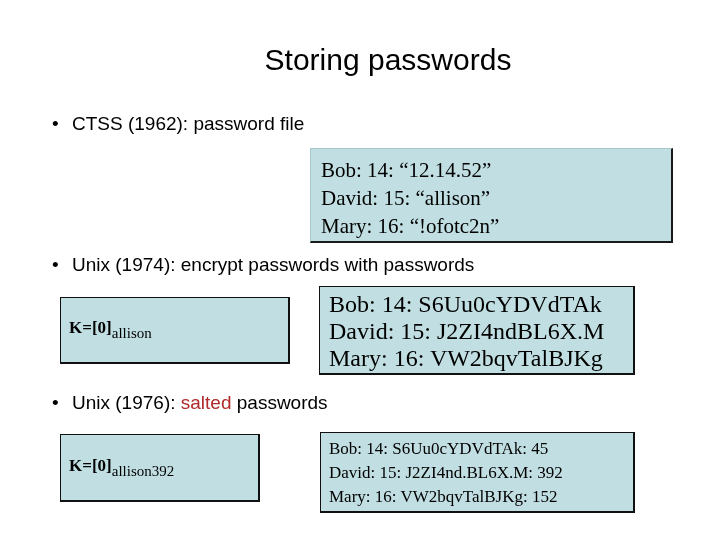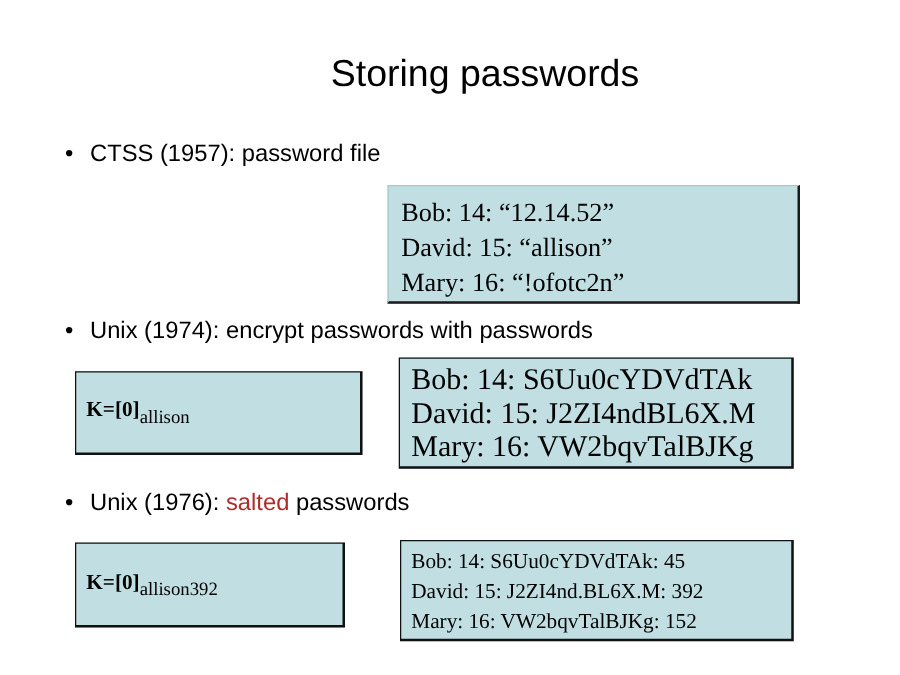--- a/index.html
+++ b/index.html
@@ -66,21 +66,21 @@
     font-family: "Liberation Serif", serif;
     color: #000000;
   }
   .databox .line {
     white-space: nowrap;
   }
 
   #box-ctss {
     left: 310px;
     top: 148px;
-    width: 330px;
+    width: 363px;
     height: 95px;
     border-top: 1px solid #a9c8cb;
     border-left: 1px solid #a9c8cb;
     border-right: 2px solid #1a1a1a;
     border-bottom: 2px solid #1a1a1a;
     padding: 7px 0 0 10px;
     font-size: 21px;
     line-height: 28px;
   }
 
@@ -112,21 +112,21 @@
     border-right-width: 2px;
     border-bottom-width: 2px;
     padding: 4px 0 0 9px;
     font-size: 24px;
     line-height: 27px;
   }
 
   #box-key-2 {
     left: 60px;
     top: 434px;
-    width: 216px;
+    width: 200px;
     height: 68px;
     border: 1px solid #111111;
     border-right-width: 2px;
     border-bottom-width: 2px;
     font-family: "Liberation Serif", serif;
   }
   #box-key-2 .keyexpr {
     position: absolute;
     left: 8px;
     top: 21px;
@@ -162,21 +162,21 @@
 </style>
 </head>
 <body>
 
 <div id="slide">
 
   <div id="slide-title">Storing passwords</div>
 
   <div class="bullet" id="bullet-ctss">
     <span class="dot">•</span>
-    <span class="btext">CTSS (1957): password file</span>
+    <span class="btext">CTSS (1962): password file</span>
   </div>
 
   <div class="databox" id="box-ctss">
     <div class="line">Bob: 14: “12.14.52”</div>
     <div class="line">David: 15: “allison”</div>
     <div class="line">Mary: 16: “!ofotc2n”</div>
   </div>
 
   <div class="bullet" id="bullet-unix74">
     <span class="dot">•</span>

